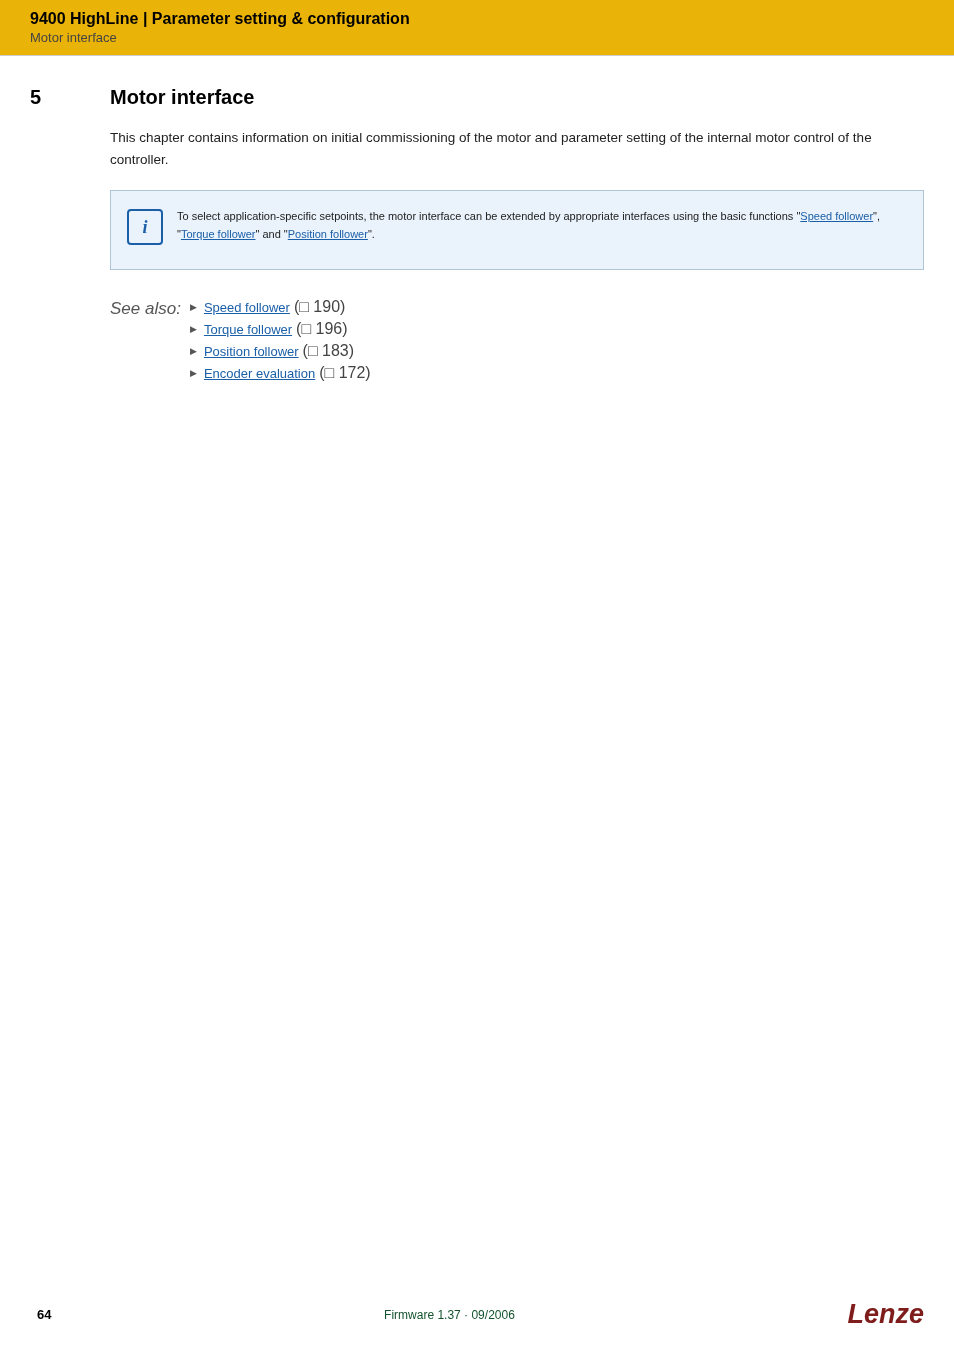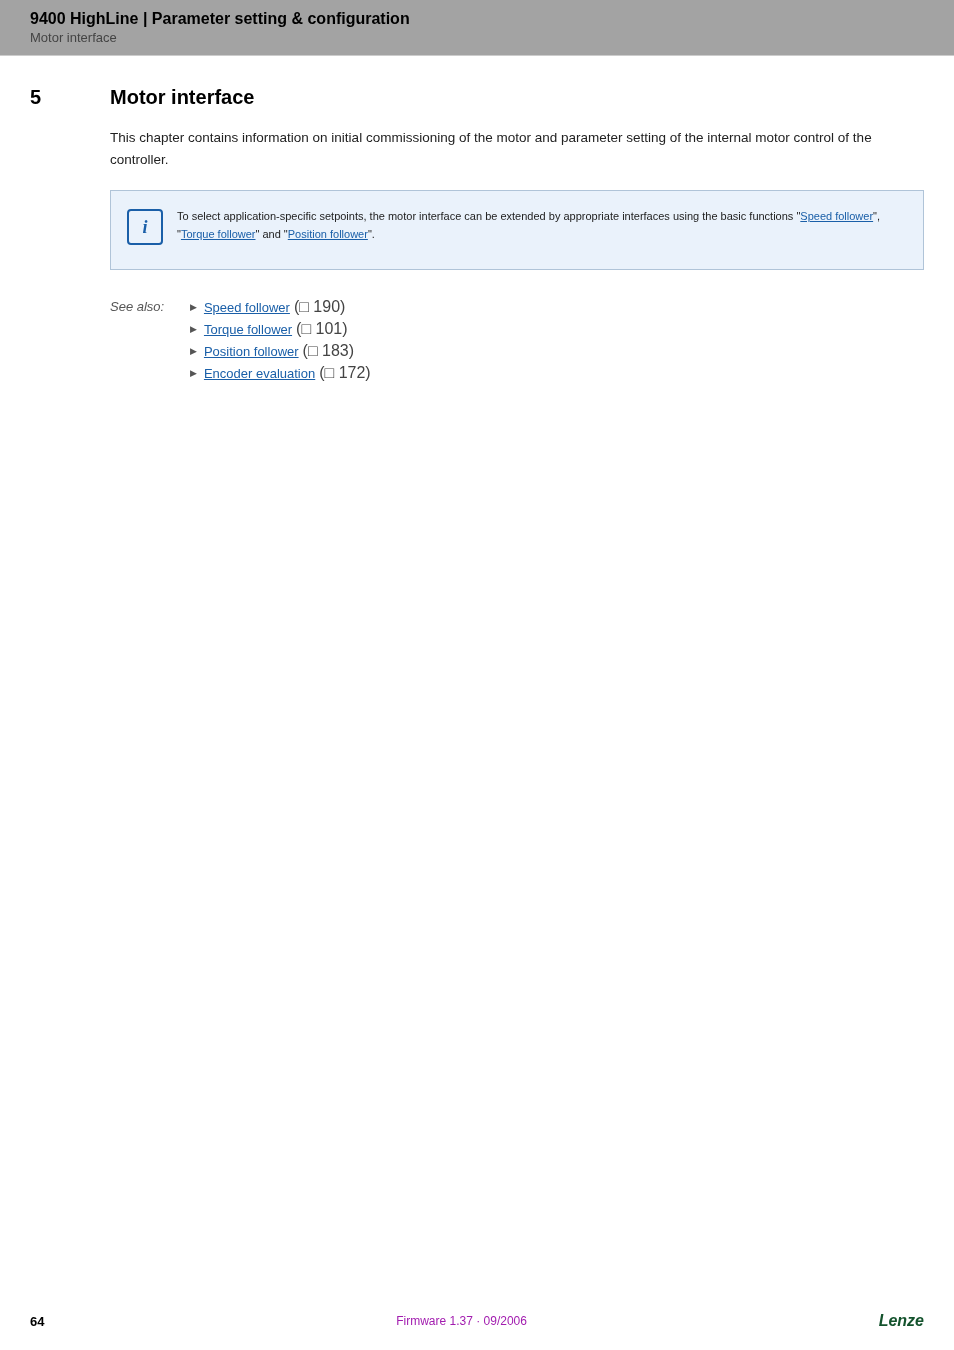--- a/index.html
+++ b/index.html
@@ -8,21 +8,21 @@
       font-family: Arial, Helvetica, sans-serif;
       font-size: 14px;
       color: #1a1a1a;
       background: #ffffff;
       width: 954px;
       min-height: 1350px;
       position: relative;
     }
 
     .header-band {
-      background: #a3a3a3;
+      background: #eab308;
       padding: 10px 30px 10px 30px;
       border-bottom: 1px solid #ccc;
     }
 
     .header-title {
       font-size: 16px;
       font-weight: bold;
       color: #000;
     }
 
@@ -118,21 +118,21 @@
     }
 
     .see-also-section {
       display: flex;
       align-items: flex-start;
       gap: 0;
       margin-top: 10px;
     }
 
     .see-also-label {
-      font-size: 13px;
+      font-size: 17px;
       color: #555;
       font-style: italic;
       min-width: 80px;
       padding-top: 1px;
     }
 
     .see-also-list {
       list-style: none;
       padding: 0;
       margin: 0;
@@ -160,46 +160,46 @@
     }
 
     .page-num-symbol {
       font-size: 16px;
       color: #444;
     }
 
     .footer {
       position: absolute;
       bottom: 20px;
-      left: 0;
+      left: 7px;
       right: 0;
       display: flex;
       justify-content: space-between;
       align-items: center;
       padding: 0 30px;
       border-top: none;
     }
 
     .footer-page {
       font-size: 13px;
       font-weight: bold;
       color: #000;
     }
 
     .footer-firmware {
       font-size: 12px;
-      color: #a21caf;
+      color: #14532d;
     }
 
     
     .lenze-logo {
       display: inline-block;
-      font-size: 16px;
-      font-weight: bold;
-      color: #14532d;
+      font-size: 27px;
+      font-weight: bold;
+      color: #7f1d1d;
       font-style: italic;
       font-family: Arial, sans-serif;
     }
   </style>
 </head>
 <body>
 
 <div class="header-band">
   <div class="header-title">9400 HighLine | Parameter setting &amp; configuration</div>
   <div class="header-subtitle">Motor interface</div>
@@ -227,21 +227,21 @@
 
     <div class="see-also-section">
       <div class="see-also-label">See also:</div>
       <ul class="see-also-list">
         <li>
           <a href="#">Speed follower</a>
           <span class="page-num-symbol">(□ 190)</span>
         </li>
         <li>
           <a href="#">Torque follower</a>
-          <span class="page-num-symbol">(□ 101)</span>
+          <span class="page-num-symbol">(□ 196)</span>
         </li>
         <li>
           <a href="#">Position follower</a>
           <span class="page-num-symbol">(□ 183)</span>
         </li>
         <li>
           <a href="#">Encoder evaluation</a>
           <span class="page-num-symbol">(□ 172)</span>
         </li>
       </ul>

